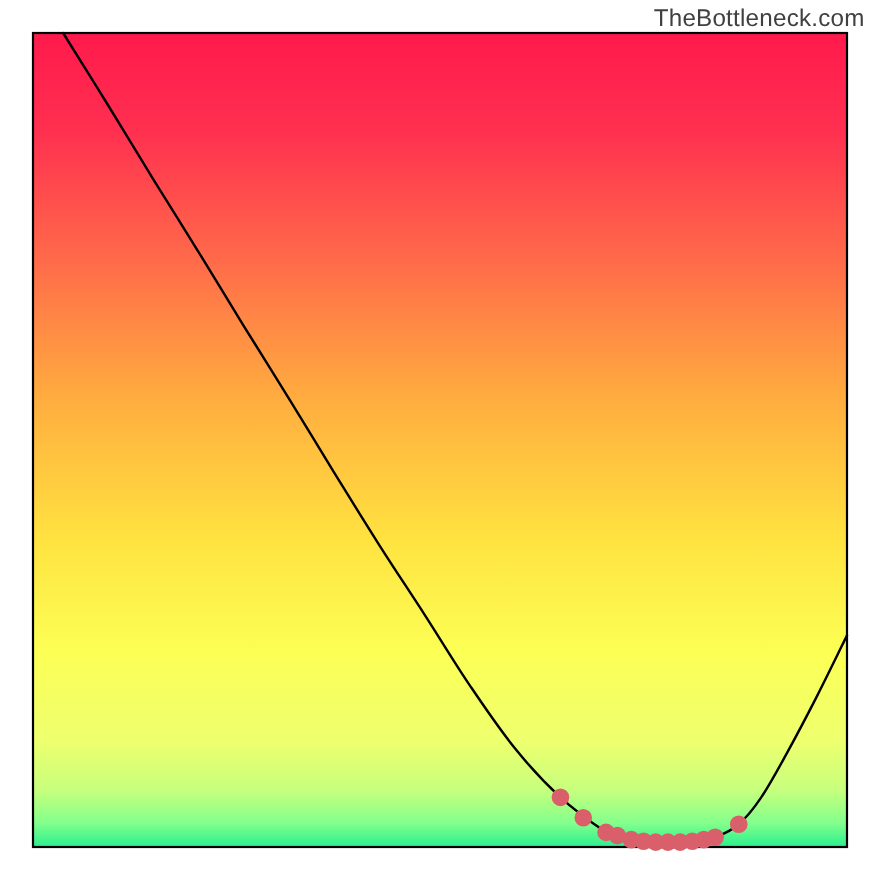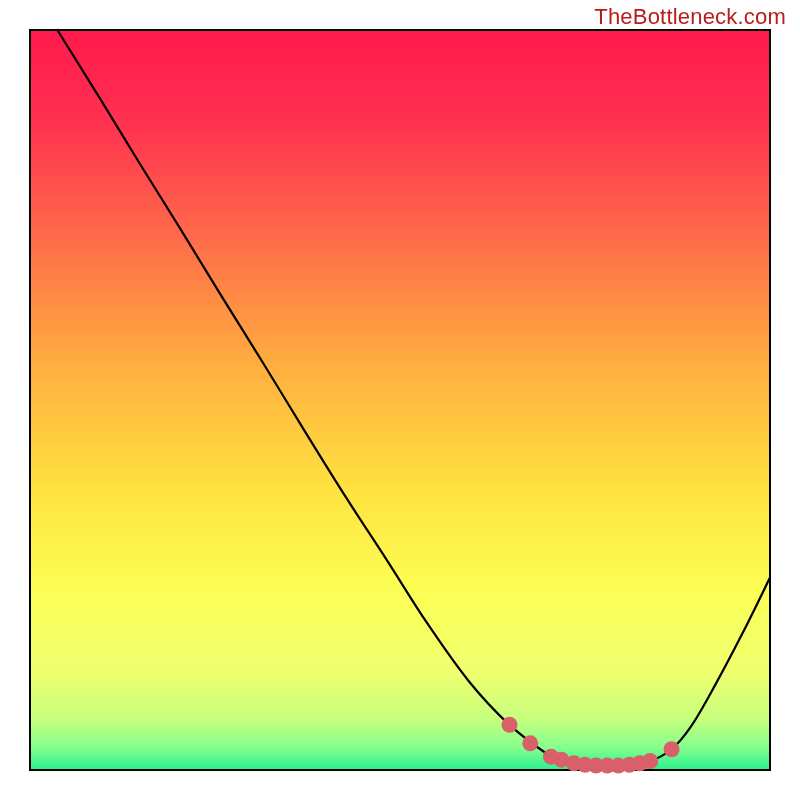--- a/index.html
+++ b/index.html
@@ -15,21 +15,21 @@
     position: relative;
     width: 800px;
     height: 800px;
   }
   .attribution {
     position: absolute;
     top: 4px;
     right: 14px;
     font-size: 22px;
     font-weight: 500;
-    color: #b91c1c;
+    color: #404040;
     letter-spacing: 0.2px;
     z-index: 10;
   }
   svg {
     display: block;
   }
 </style>
 </head>
 <body>
 

